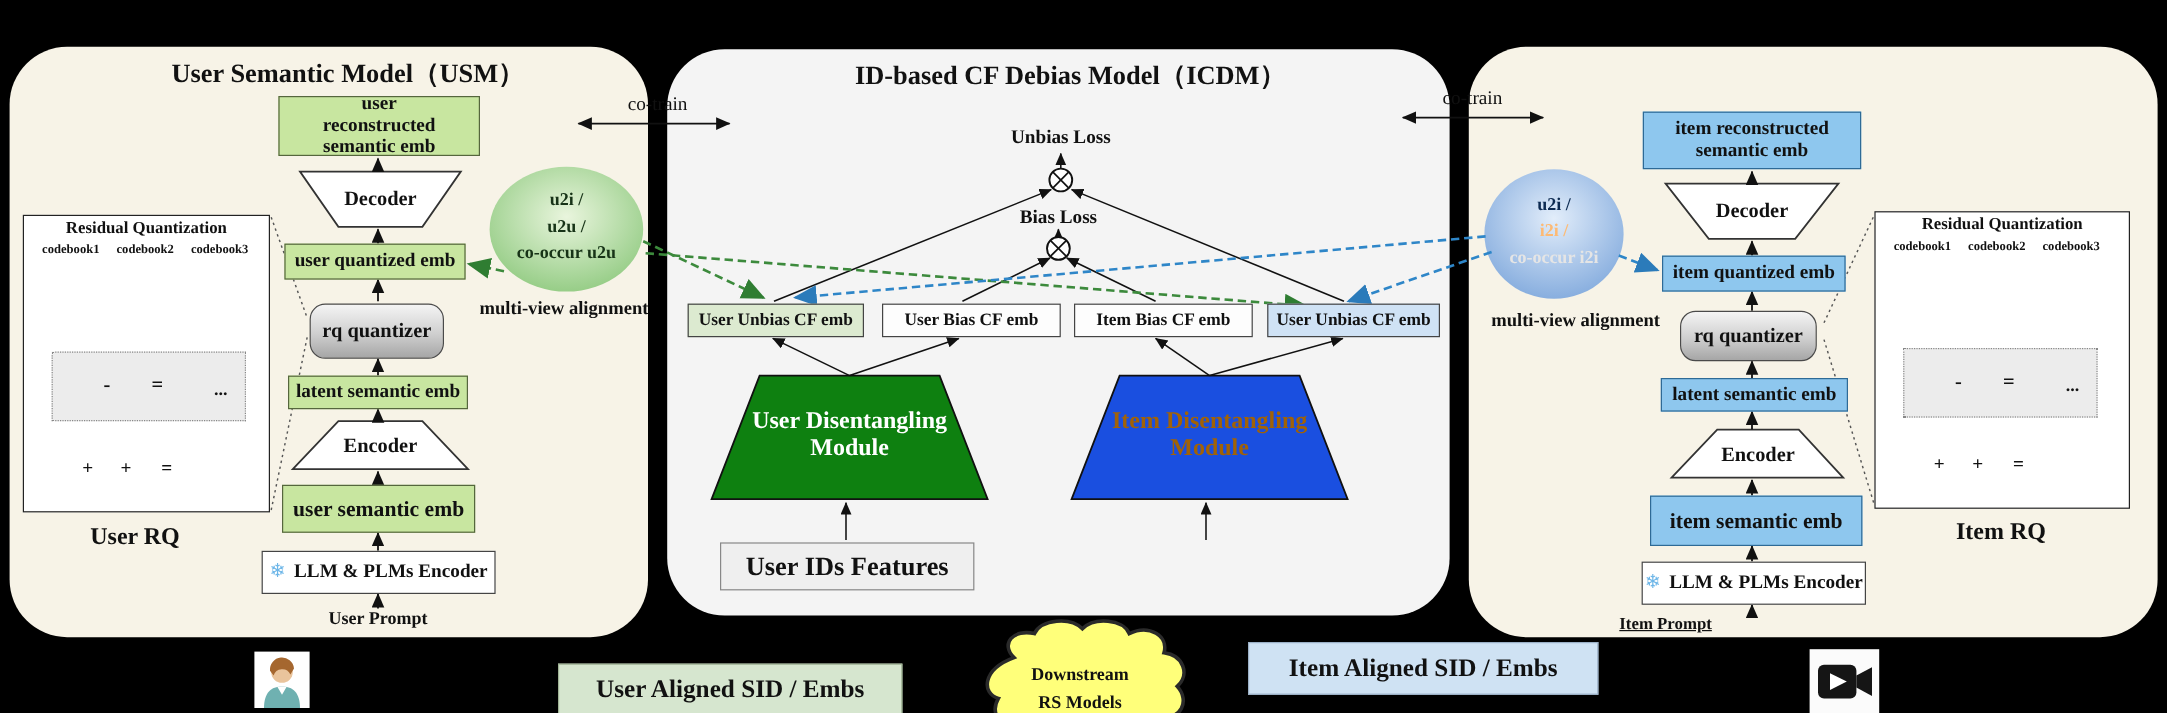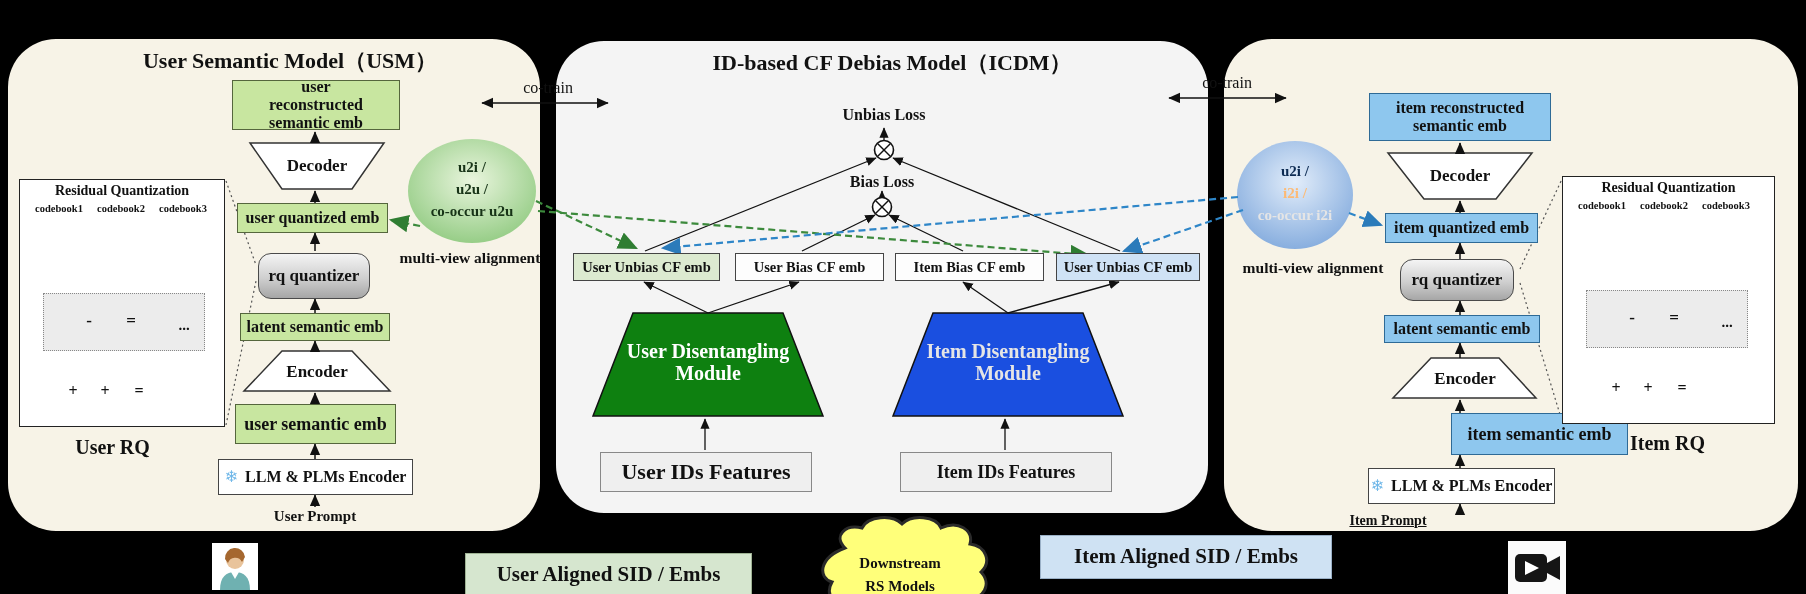--- a/index.html
+++ b/index.html
@@ -292,34 +292,33 @@
   <div class="lbl" style="left:667px;top:18px;width:450px;height:28px;font-size:22px;">ID-based CF Debias Model（ICDM）</div>
   <div class="lbl" style="left:834px;top:75px;width:100px;height:18px;font-size:16px;">Unbias Loss</div>
   <div class="lbl" style="left:832px;top:142px;width:100px;height:18px;font-size:16px;">Bias Loss</div>
 
   <div class="lbl cfg" style="left:573px;top:222px;width:145px;height:26px;font-size:14.5px;">User Unbias CF emb</div>
   <div class="lbl cfw" style="left:735px;top:222px;width:147px;height:26px;font-size:14.5px;">User Bias CF emb</div>
   <div class="lbl cfw" style="left:895px;top:222px;width:147px;height:26px;font-size:14.5px;">Item Bias CF emb</div>
   <div class="lbl cfb" style="left:1056px;top:222px;width:142px;height:26px;font-size:14.5px;">User Unbias CF emb</div>
 
   <div class="lbl wt" style="left:608px;top:300px;width:200px;height:62px;font-size:20px;color:#fff;">User Disentangling Module</div>
-  <div class="lbl wt" style="left:908px;top:300px;width:200px;height:62px;font-size:20px;color:#e5e5e5;">Item Disentangling Module</div>
+  <div class="lbl wt" style="left:908px;top:300px;width:200px;height:62px;font-size:20px;color:#a16207;">Item Disentangling Module</div>
 
   <div class="lbl idsbox" style="left:600px;top:421px;width:210px;height:38px;font-size:22px;">User IDs Features</div>
-  <div class="lbl idsbox" style="left:900px;top:421px;width:210px;height:38px;font-size:18px;">Item IDs Features</div>
 
   <div class="lbl norm" style="left:1182px;top:43px;width:90px;height:18px;font-size:16px;font-weight:normal;">co-train</div>
 
   <div class="lbl bbox" style="left:1369px;top:62px;width:182px;height:48px;font-size:16px;padding:0 8px;box-sizing:border-box;">item reconstructed semantic emb</div>
   <div class="lbl" style="left:1390px;top:122px;width:140px;height:46px;font-size:17px;">Decoder</div>
   <div class="lbl bbox" style="left:1385px;top:182px;width:151px;height:28px;font-size:16px;">item quantized emb</div>
   <div class="lbl rqq" style="left:1400px;top:228px;width:112px;height:40px;font-size:17px;">rq quantizer</div>
   <div class="lbl bbox" style="left:1384px;top:284px;width:154px;height:26px;font-size:16px;">latent semantic emb</div>
   <div class="lbl" style="left:1395px;top:329px;width:140px;height:38px;font-size:17px;">Encoder</div>
-  <div class="lbl bbox" style="left:1451px;top:382px;width:175px;height:40px;font-size:18px;">item semantic emb</div>
+  <div class="lbl bbox" style="left:1375px;top:382px;width:175px;height:40px;font-size:18px;">item semantic emb</div>
   <div class="lbl wbox" style="left:1368px;top:437px;width:185px;height:34px;font-size:16px;">
        <span class="snow">❄</span>
        <span>LLM &amp; PLMs Encoder</span>
   </div>
   <div class="lbl" style="left:1328px;top:481px;width:120px;height:17px;font-size:14px;text-decoration:underline;">Item Prompt</div>
 
   <div class="abs rqframe" style="left:1562px;top:145px;width:213px;height:248px;box-sizing:border-box;"></div>
   <div class="lbl" style="left:1562px;top:149px;width:213px;height:16px;font-size:14px;">Residual Quantization</div>
   <div class="lbl" style="left:1571px;top:168px;width:62px;height:13px;font-size:10.5px;">codebook1</div>
   <div class="lbl" style="left:1633px;top:168px;width:62px;height:13px;font-size:10.5px;">codebook2</div>

